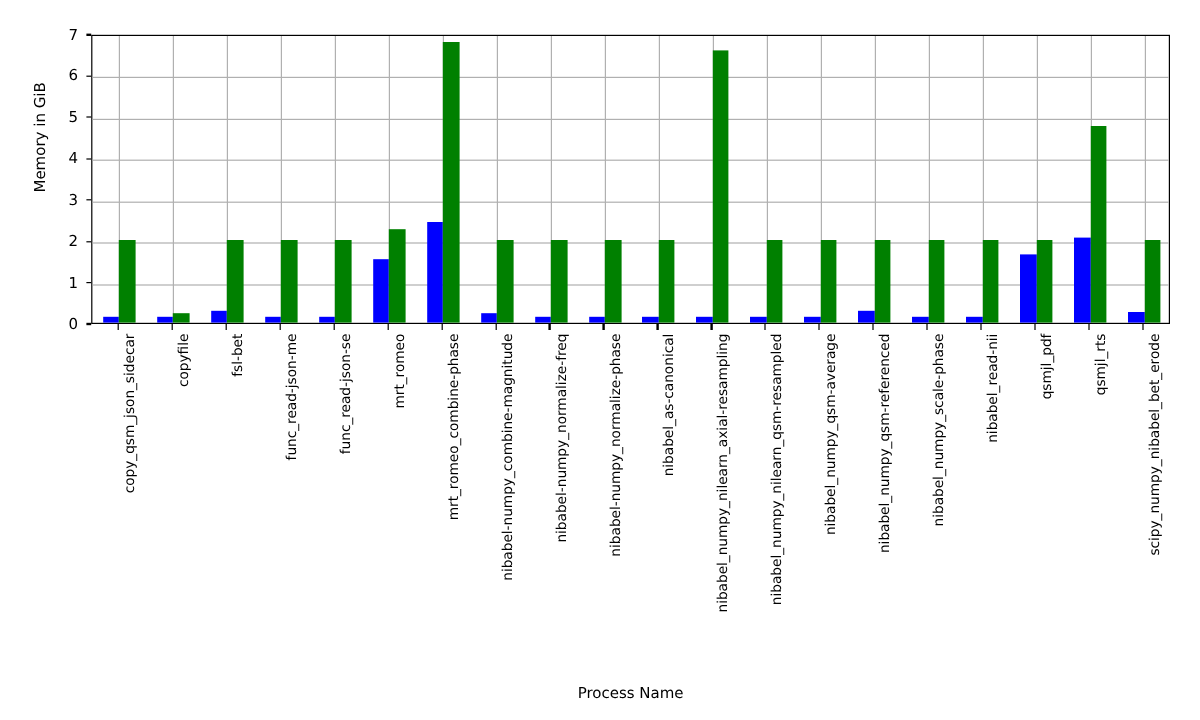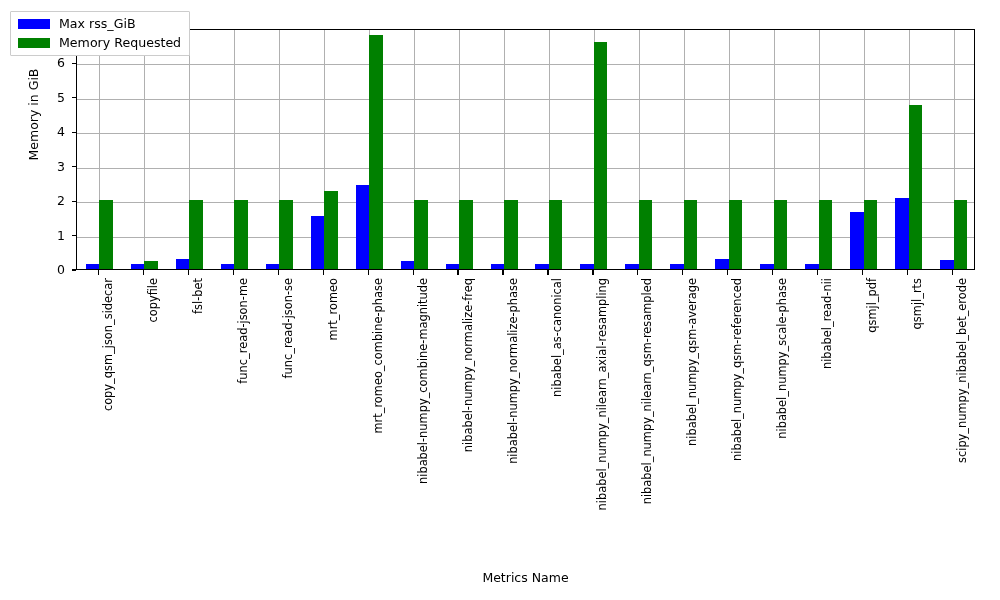--- a/index.html
+++ b/index.html
@@ -343,26 +343,16 @@
       <div class="xtick-label" style="left: 701.225px;">nibabel_numpy_scale-phase</div>
       <div class="xtick-mark" style="left: 741.075px;"></div>
       <div class="xtick-label" style="left: 746.175px;">nibabel_read-nii</div>
       <div class="xtick-mark" style="left: 786.025px;"></div>
       <div class="xtick-label" style="left: 791.125px;">qsmjl_pdf</div>
       <div class="xtick-mark" style="left: 830.975px;"></div>
       <div class="xtick-label" style="left: 836.075px;">qsmjl_rts</div>
       <div class="xtick-mark" style="left: 875.925px;"></div>
       <div class="xtick-label" style="left: 881.025px;">scipy_numpy_nibabel_bet_erode</div>
     </div>
-  <div id="x-axis-label">Metrics Name</div>
-
-  <div id="legend">
-    <div class="legend-row">
-      <span class="legend-swatch series-max"></span>
-      <span class="legend-text">Max rss_GiB</span>
-    </div>
-    <div class="legend-row">
-      <span class="legend-swatch series-req"></span>
-      <span class="legend-text">Memory Requested</span>
-    </div>
-  </div>
+  <div id="x-axis-label">Process Name</div>
+
 
 </div>
 
 </body></html>

